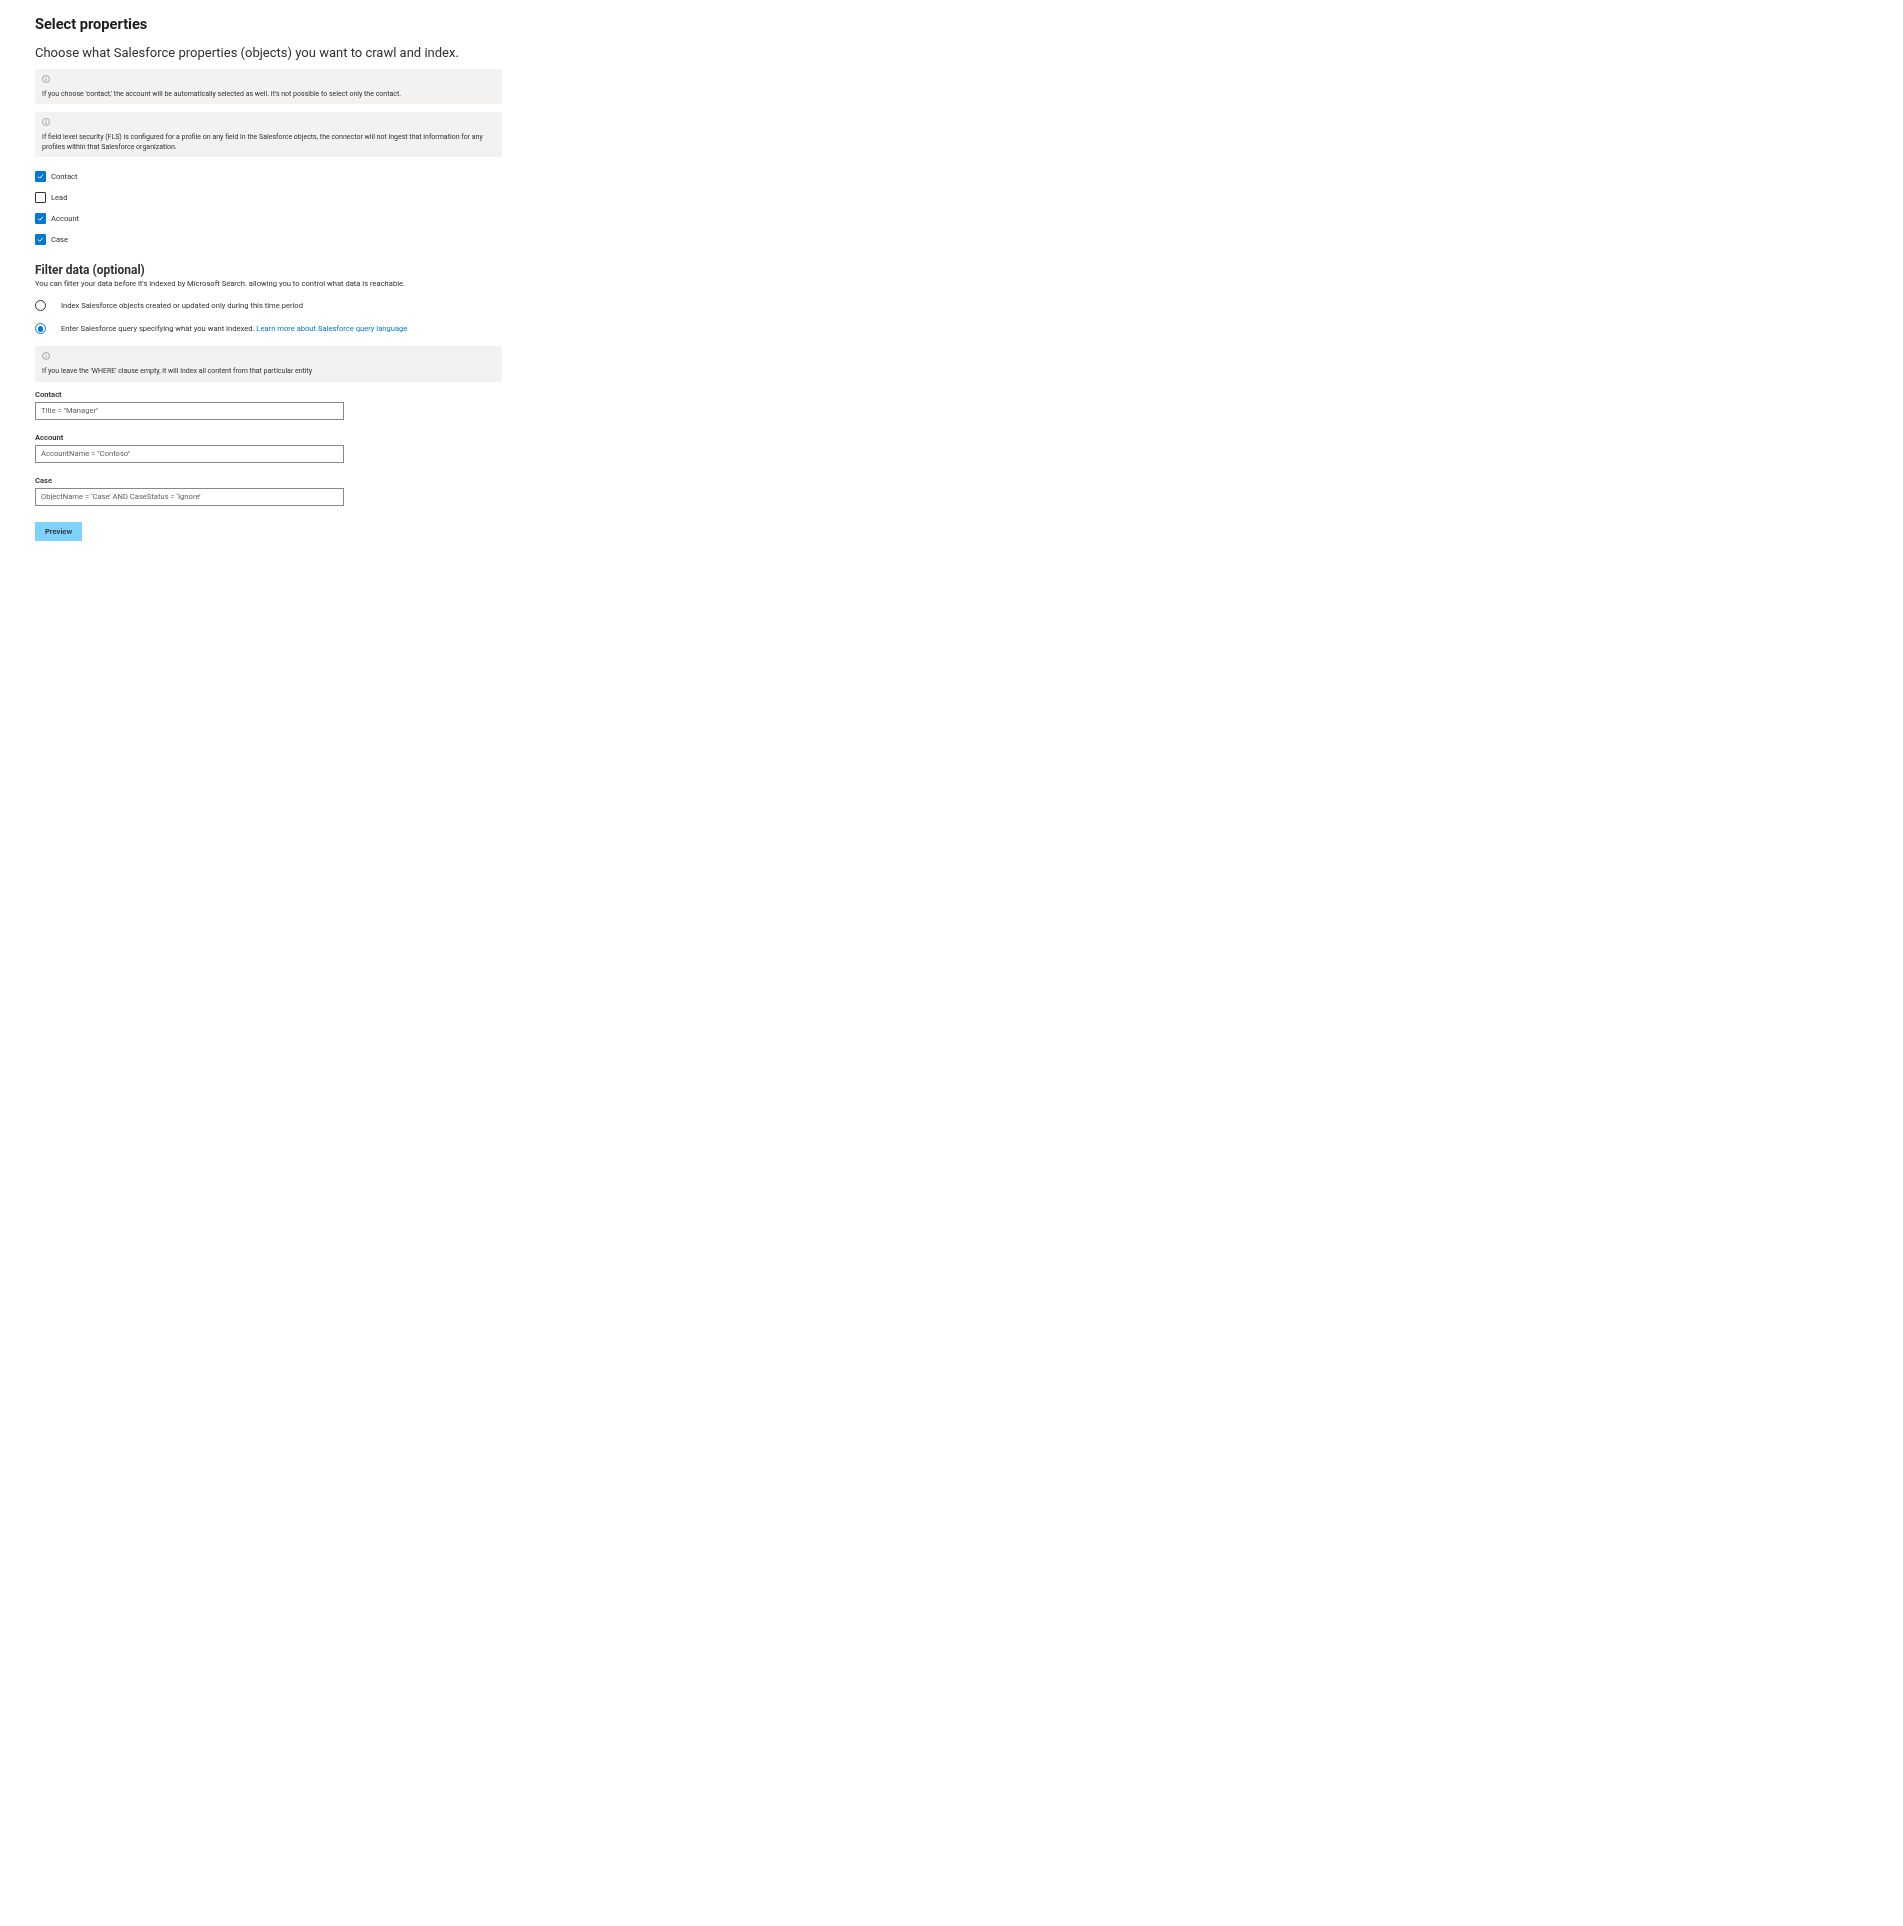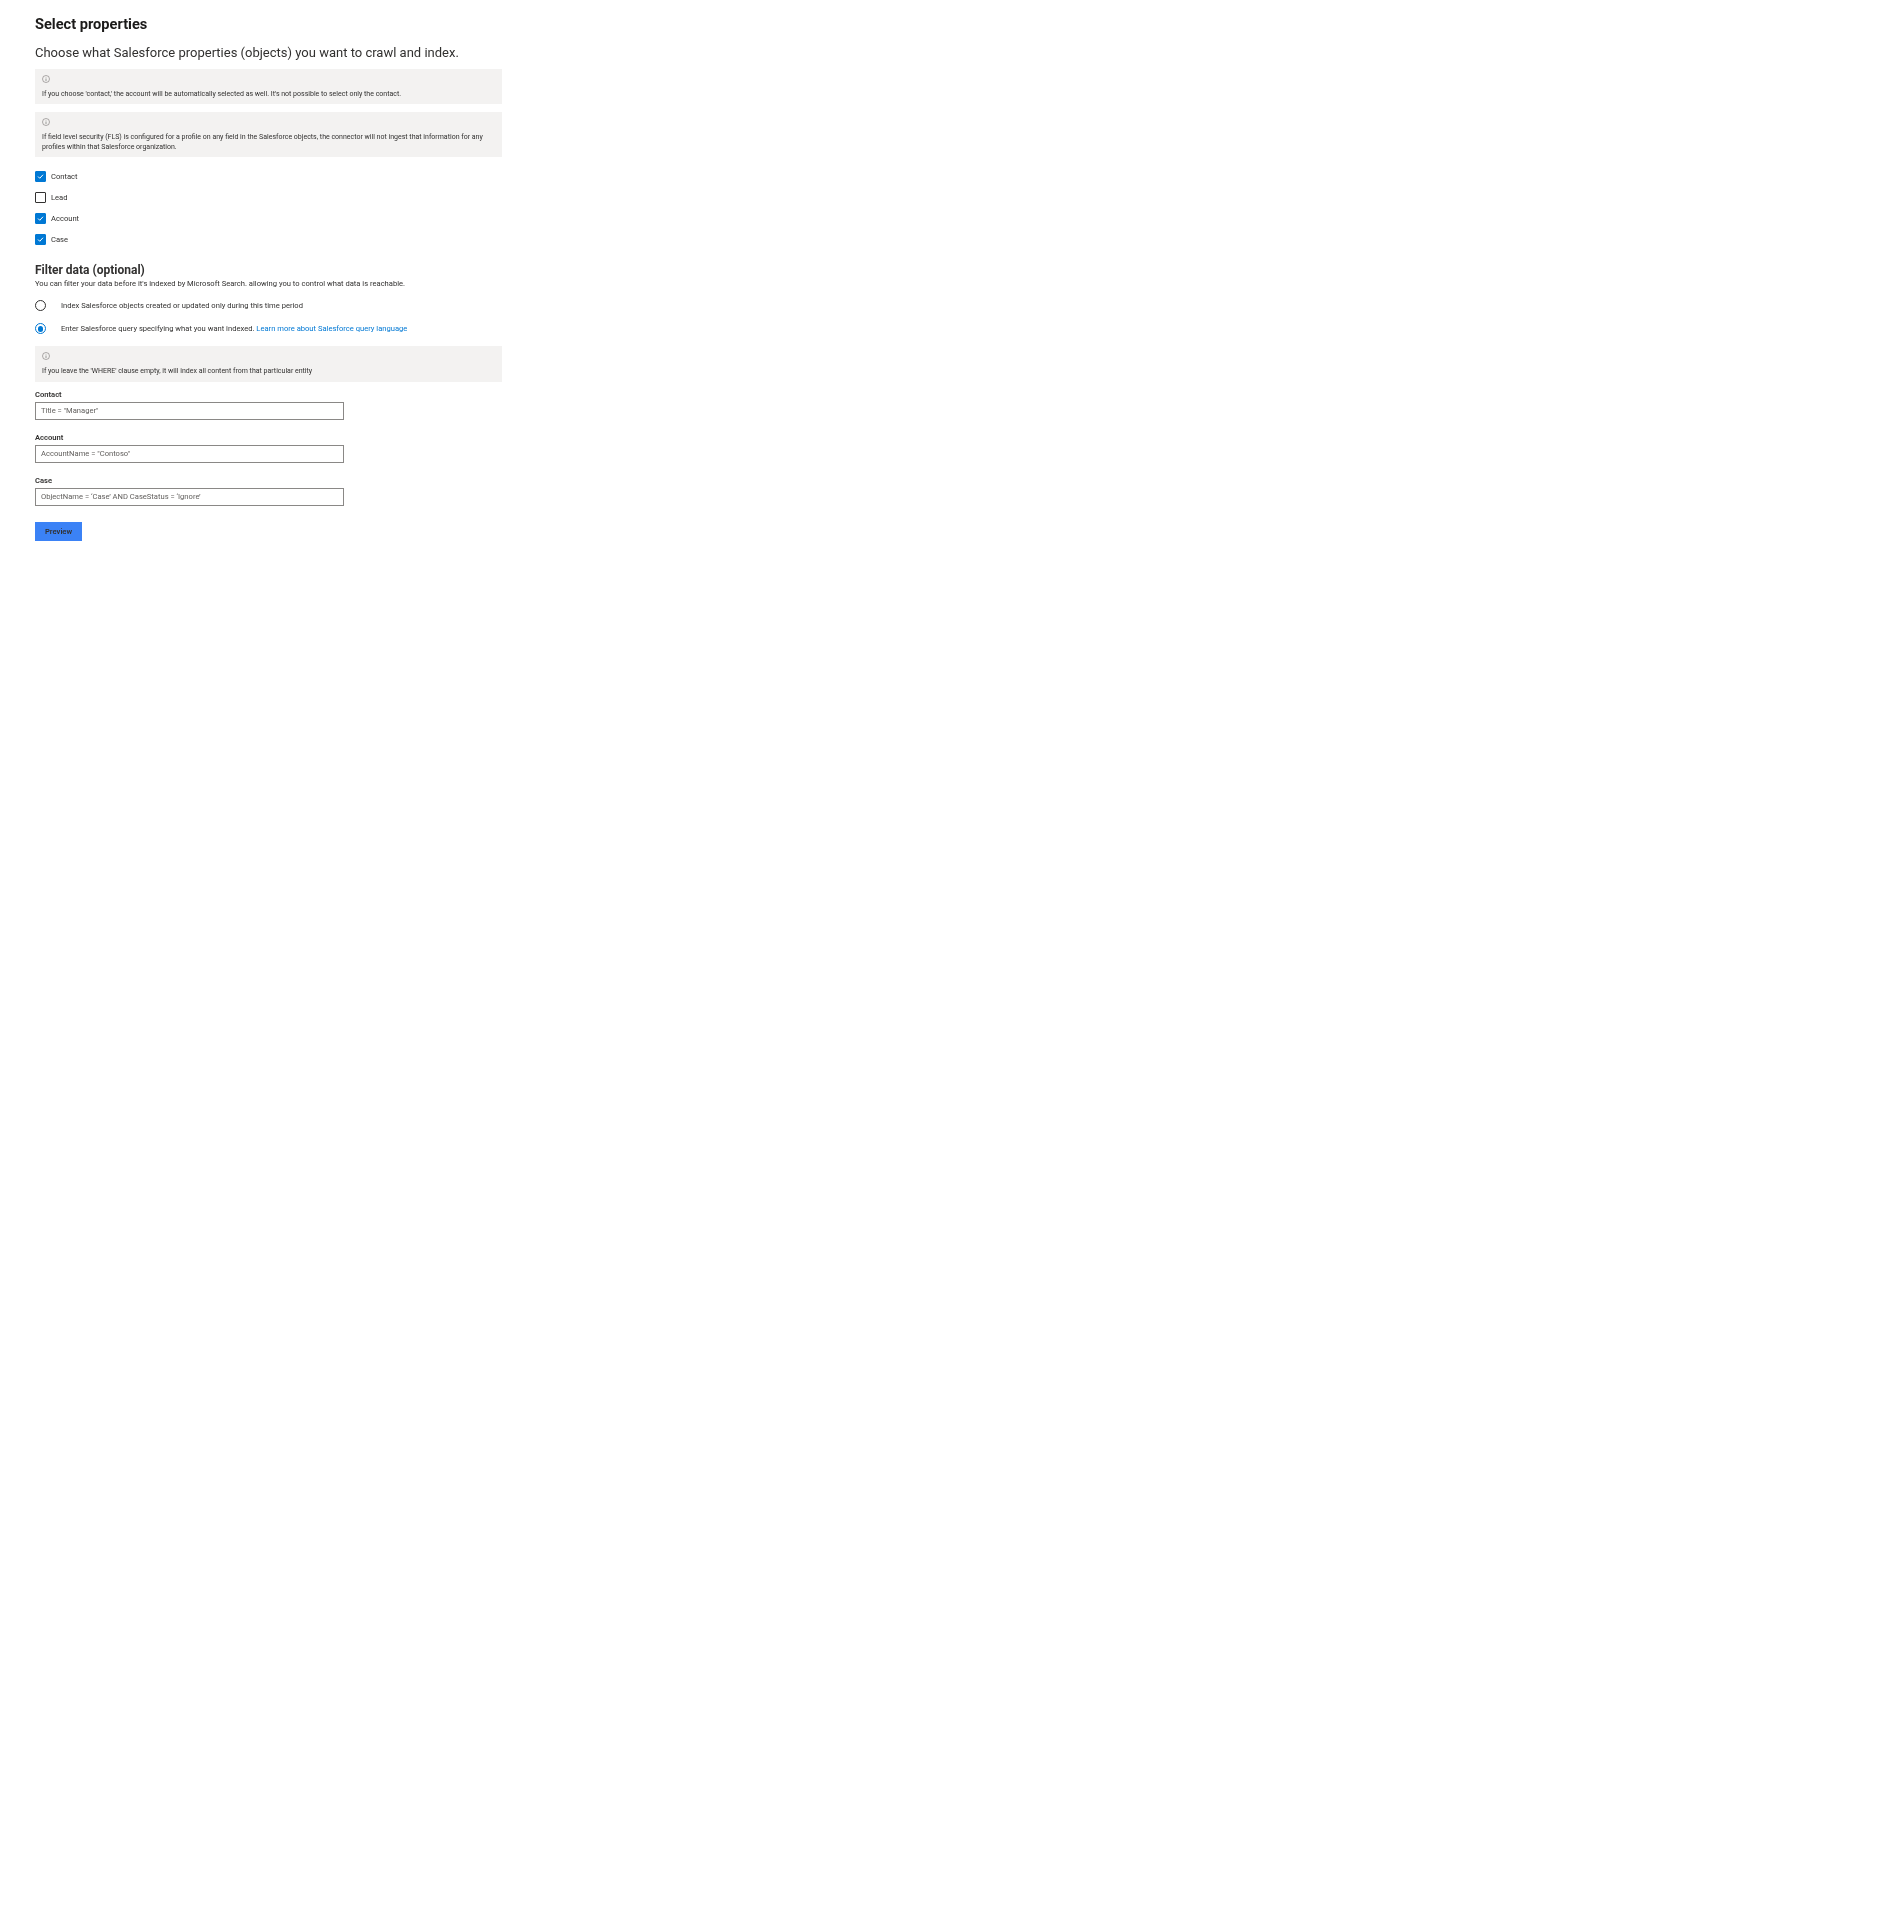--- a/index.html
+++ b/index.html
@@ -132,21 +132,21 @@
     max-width: 309px;
     font-size: 7.6px;
     font-family: inherit;
     padding: 3.5px 5px;
     border: 0.5px solid #8a8886;
     color: #605e5c;
     background: #fff;
     outline: none;
   }
   .preview-btn {
-    background: #3b82f6;
+    background: #7dd3fc;
     border: none;
     padding: 5px 10px;
     font-size: 7.6px;
     font-weight: 600;
     color: #323130;
     cursor: pointer;
     font-family: inherit;
     margin-top: 3px;
   }
 </style>

